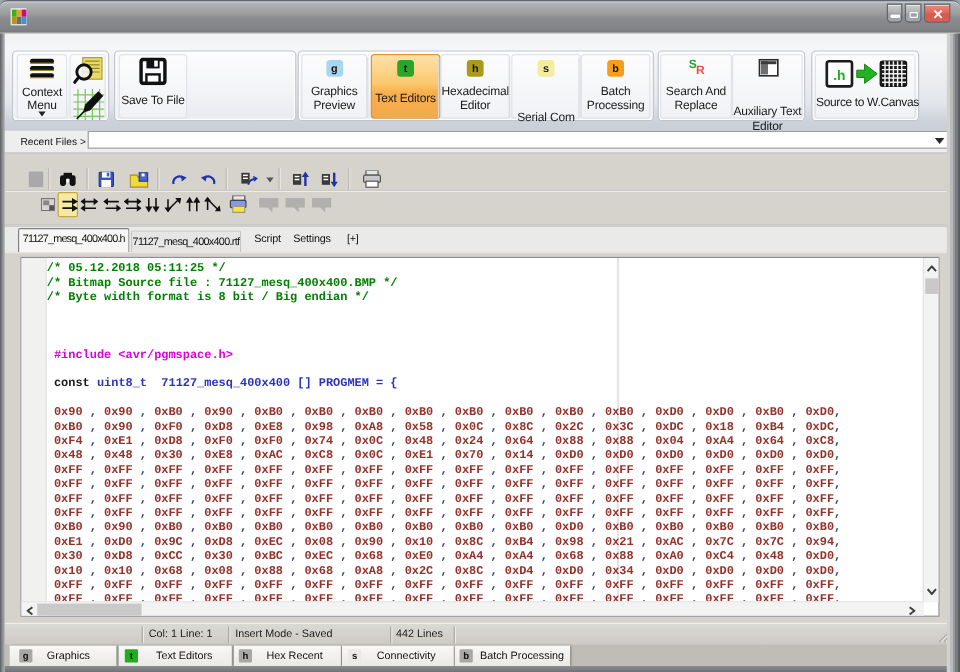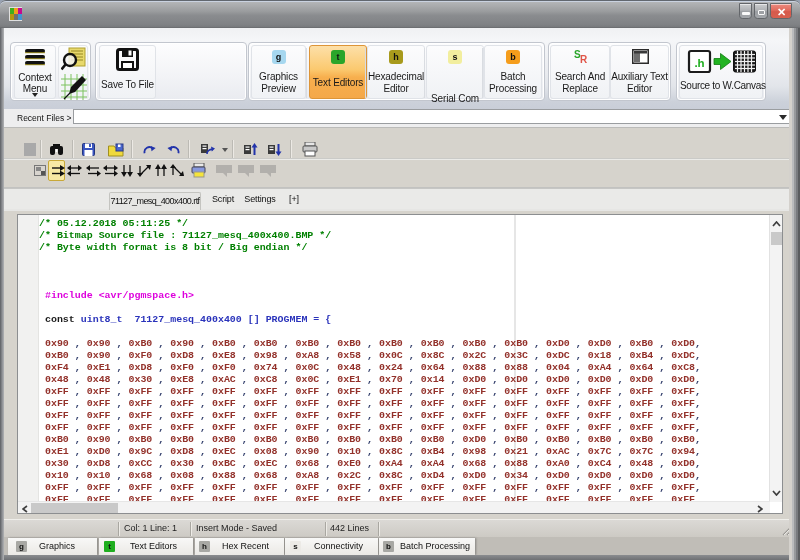--- a/index.html
+++ b/index.html
@@ -174,21 +174,21 @@
     <span class="abs" style="left:23px;top:3px;font-size:10px;font-weight:bold;color:#2aa52a">S</span>
     <span class="abs" style="left:29px;top:8px;font-size:10px;font-weight:bold;color:#e05548">R</span>
     <div class="rlbl" style="top:25px">Search And<br>Replace</div>
   </div>
   <div class="rbtn" style="left:607px;top:17px;width:59px">
     <svg class="abs" style="left:21px;top:3px" width="17" height="15" viewBox="0 0 17 15">
       <rect x="0.75" y="0.75" width="15.5" height="13.5" fill="#fff" stroke="#2b2b2b" stroke-width="1.5"></rect>
       <rect x="2" y="2" width="6" height="11" fill="#6e6e6e"></rect>
         <rect x="2" y="2" width="13" height="2.5" fill="#3a3a3a"></rect>
     </svg>
-    <div class="rlbl" style="top:25px">Auxiliary Text<br>Editor</div>
+    <div class="rlbl" style="top:42px">Auxiliary Text<br>Editor</div>
   </div>
 
   <div class="grp" style="left:673px;width:90px"></div>
   <div class="rbtn" style="left:676px;top:17px;width:84px">
     <svg class="abs" style="left:6px;top:2px" width="72" height="27" viewBox="0 0 72 27">
       <rect x="3" y="3" width="21" height="21" rx="2" fill="#fff" stroke="#1c1c1c" stroke-width="2.2"></rect>
       <text x="13.5" y="18.5" font-family="Liberation Sans" font-size="11.5" font-weight="bold" fill="#1fae1f" text-anchor="middle">.h</text>
       <path d="M28 10.5 L34.5 10.5 L34.5 5.5 L45 13.5 L34.5 21.5 L34.5 16.5 L28 16.5 Z" fill="#22b322" stroke="#0f7a0f" stroke-width="0.8"></path>
       <rect x="47.5" y="3" width="22" height="21" rx="2" fill="#1a1a1a" stroke="#111"></rect>
       <g stroke="#f2f2f2" stroke-width="1.2">
@@ -344,20 +344,21 @@
   <svg class="ticon" style="left:234px;top:35px" width="18" height="12" viewBox="0 0 18 12">
       <path d="M1 0 H17 V8 H12 L12 12 L8 8 H1 Z" fill="#b2b0ac"></path>
     </svg>
   <svg class="ticon" style="left:256px;top:35px" width="18" height="12" viewBox="0 0 18 12">
       <path d="M1 0 H17 V8 H12 L12 12 L8 8 H1 Z" fill="#b2b0ac"></path>
     </svg>
   <div class="abs" style="left:0;top:28px;width:794px;height:1px;background:#cacac7;box-shadow:0 1px 0 #ebebe8"></div>
   <div class="abs" style="left:0;top:57px;width:794px;height:1px;background:#c2c2c0"></div>
 
   <div id="tabstrip">
+    <div class="tab" id="tab1" style="line-height:17px">71127_mesq_400x400.h</div>
     <div class="tab" style="left:106px;width:92px;line-height:16px;font-size:9px;letter-spacing:-0.56px;border:1px solid #c4c4c0;border-bottom:none;background:#e6e6e4;border-radius:2px 2px 0 0;top:3px;height:18px">71127_mesq_400x400.rtf</div>
     <div class="tab" style="left:203px;width:34px;line-height:17px">Script</div>
     <div class="tab" style="left:238px;width:38px;line-height:17px">Settings</div>
     <div class="tab" style="left:281px;width:20px;line-height:17px">[+]</div>
   </div>
 
   <div id="editor">
     <div id="gutter"></div>
     <div id="marginline"></div>
     <div id="code"><span class="c">/* 05.12.2018 05:11:25 */

